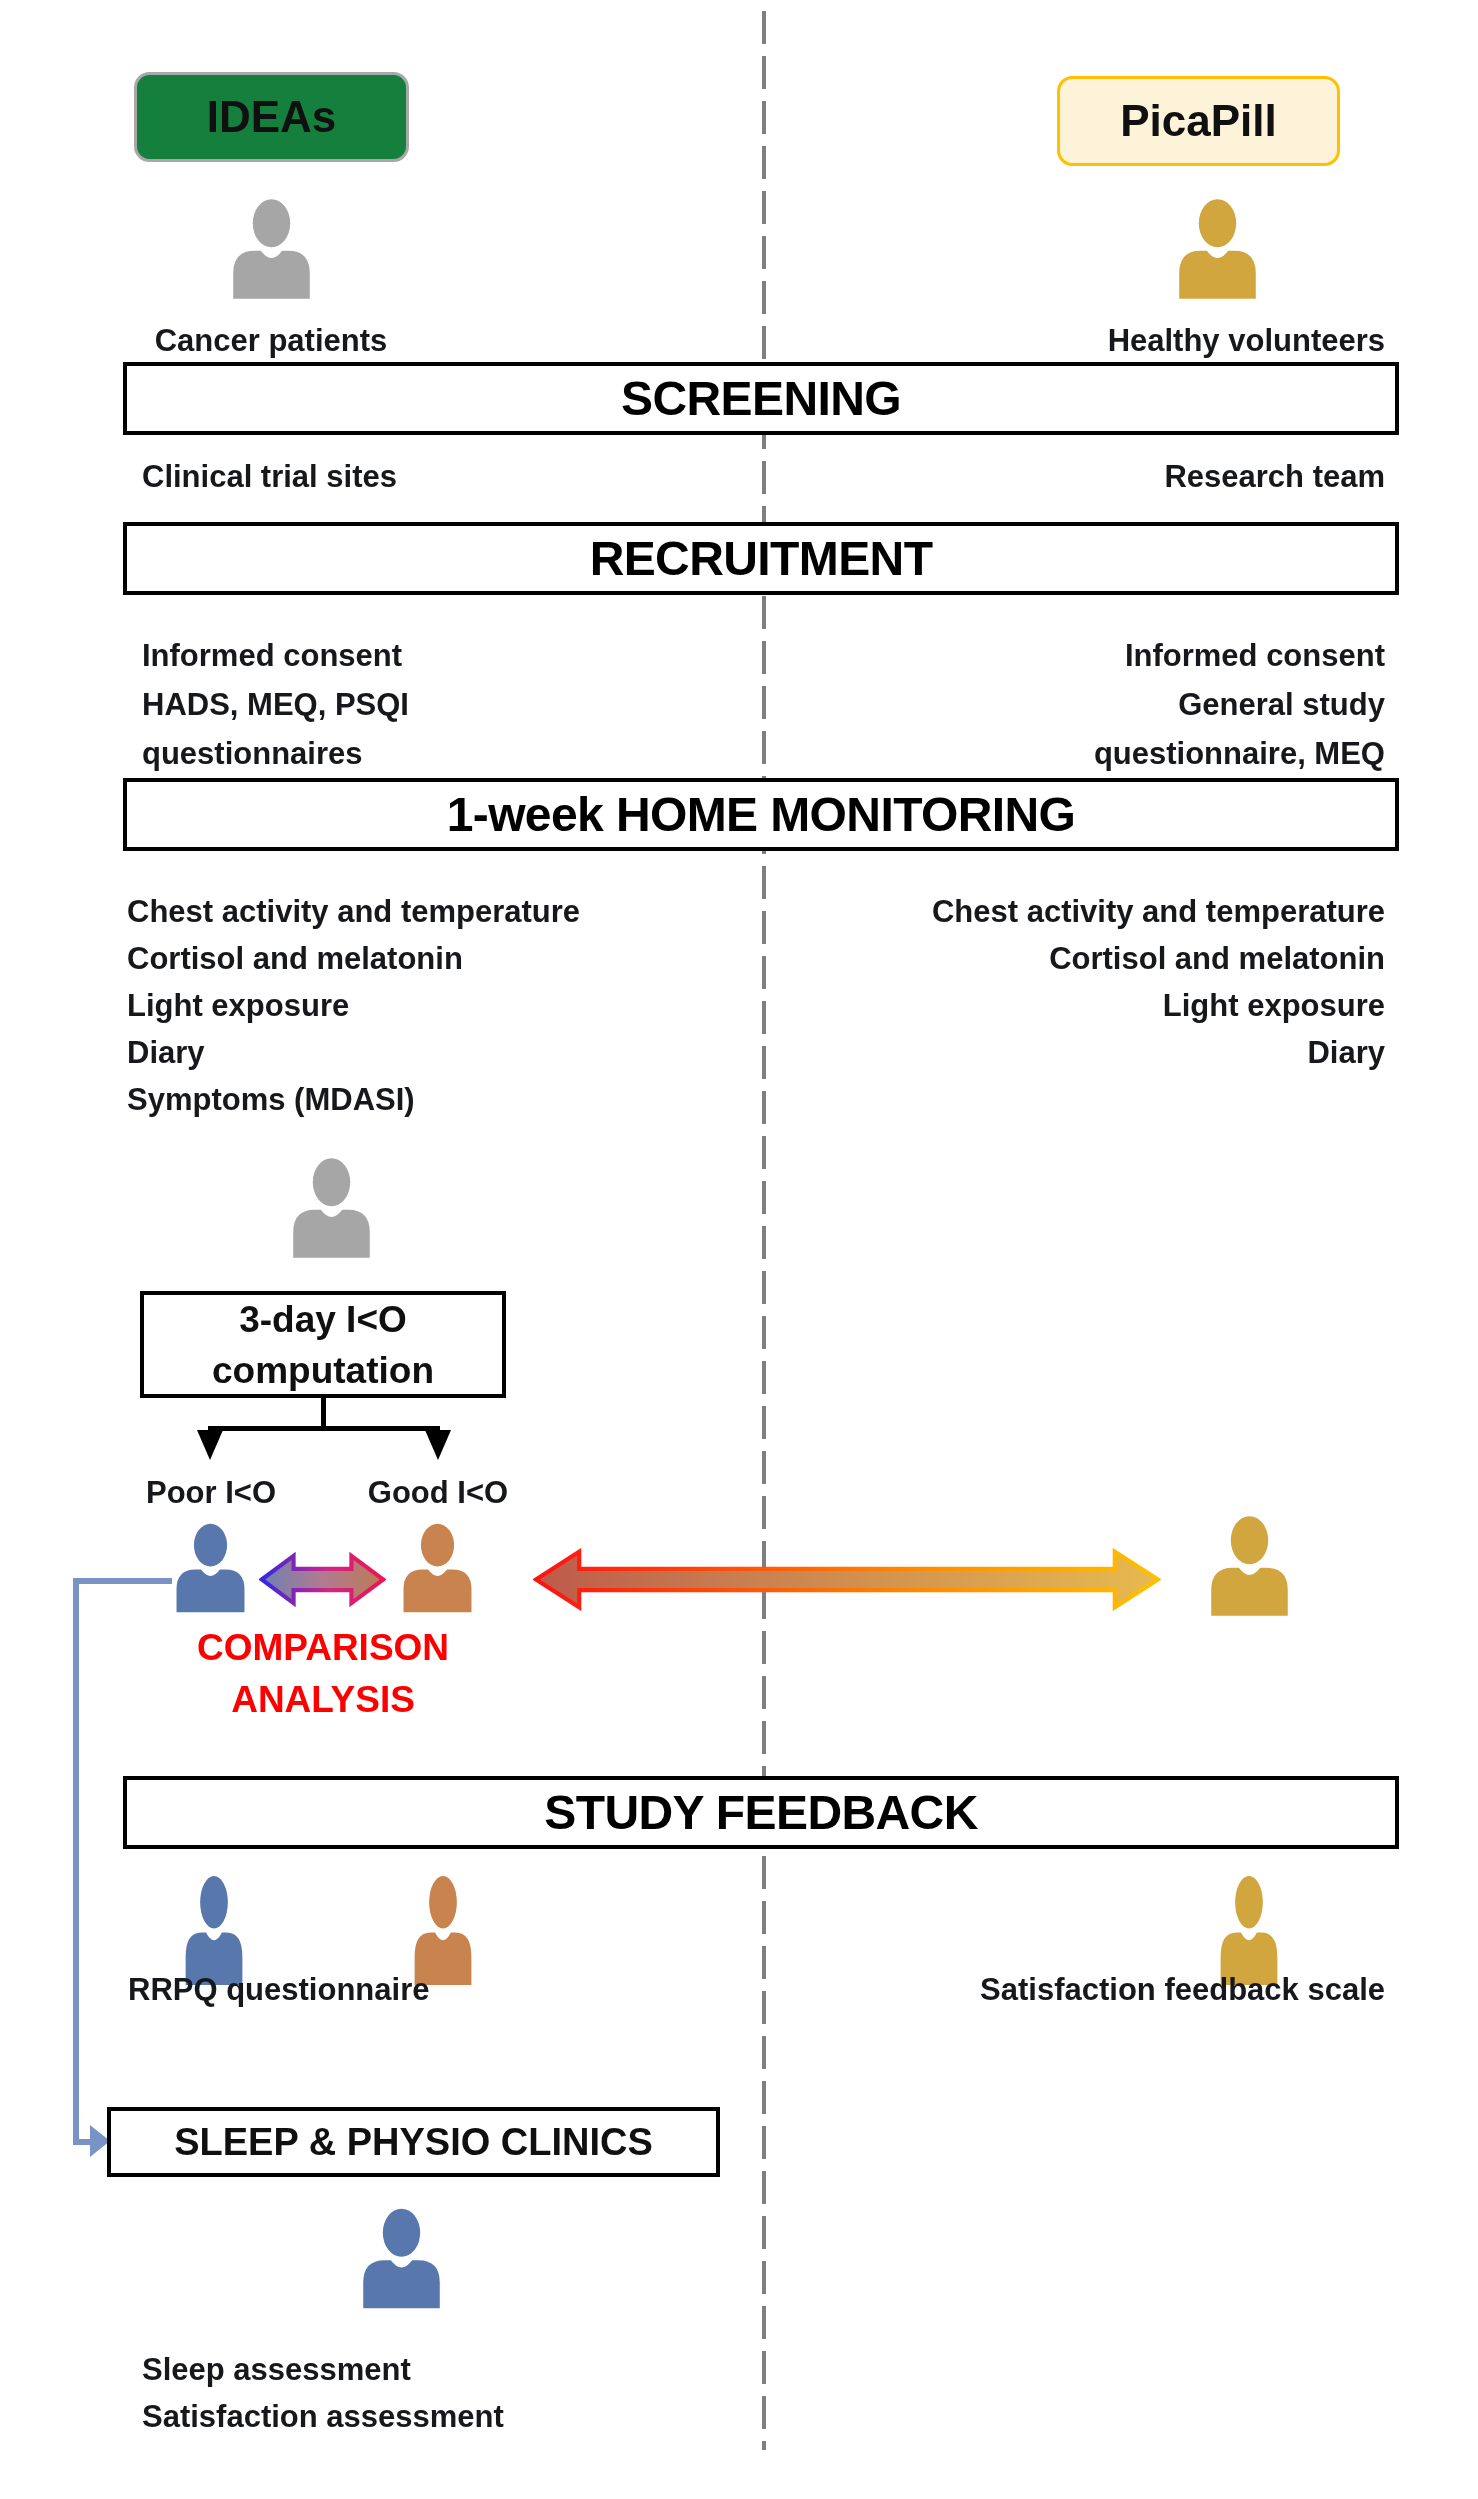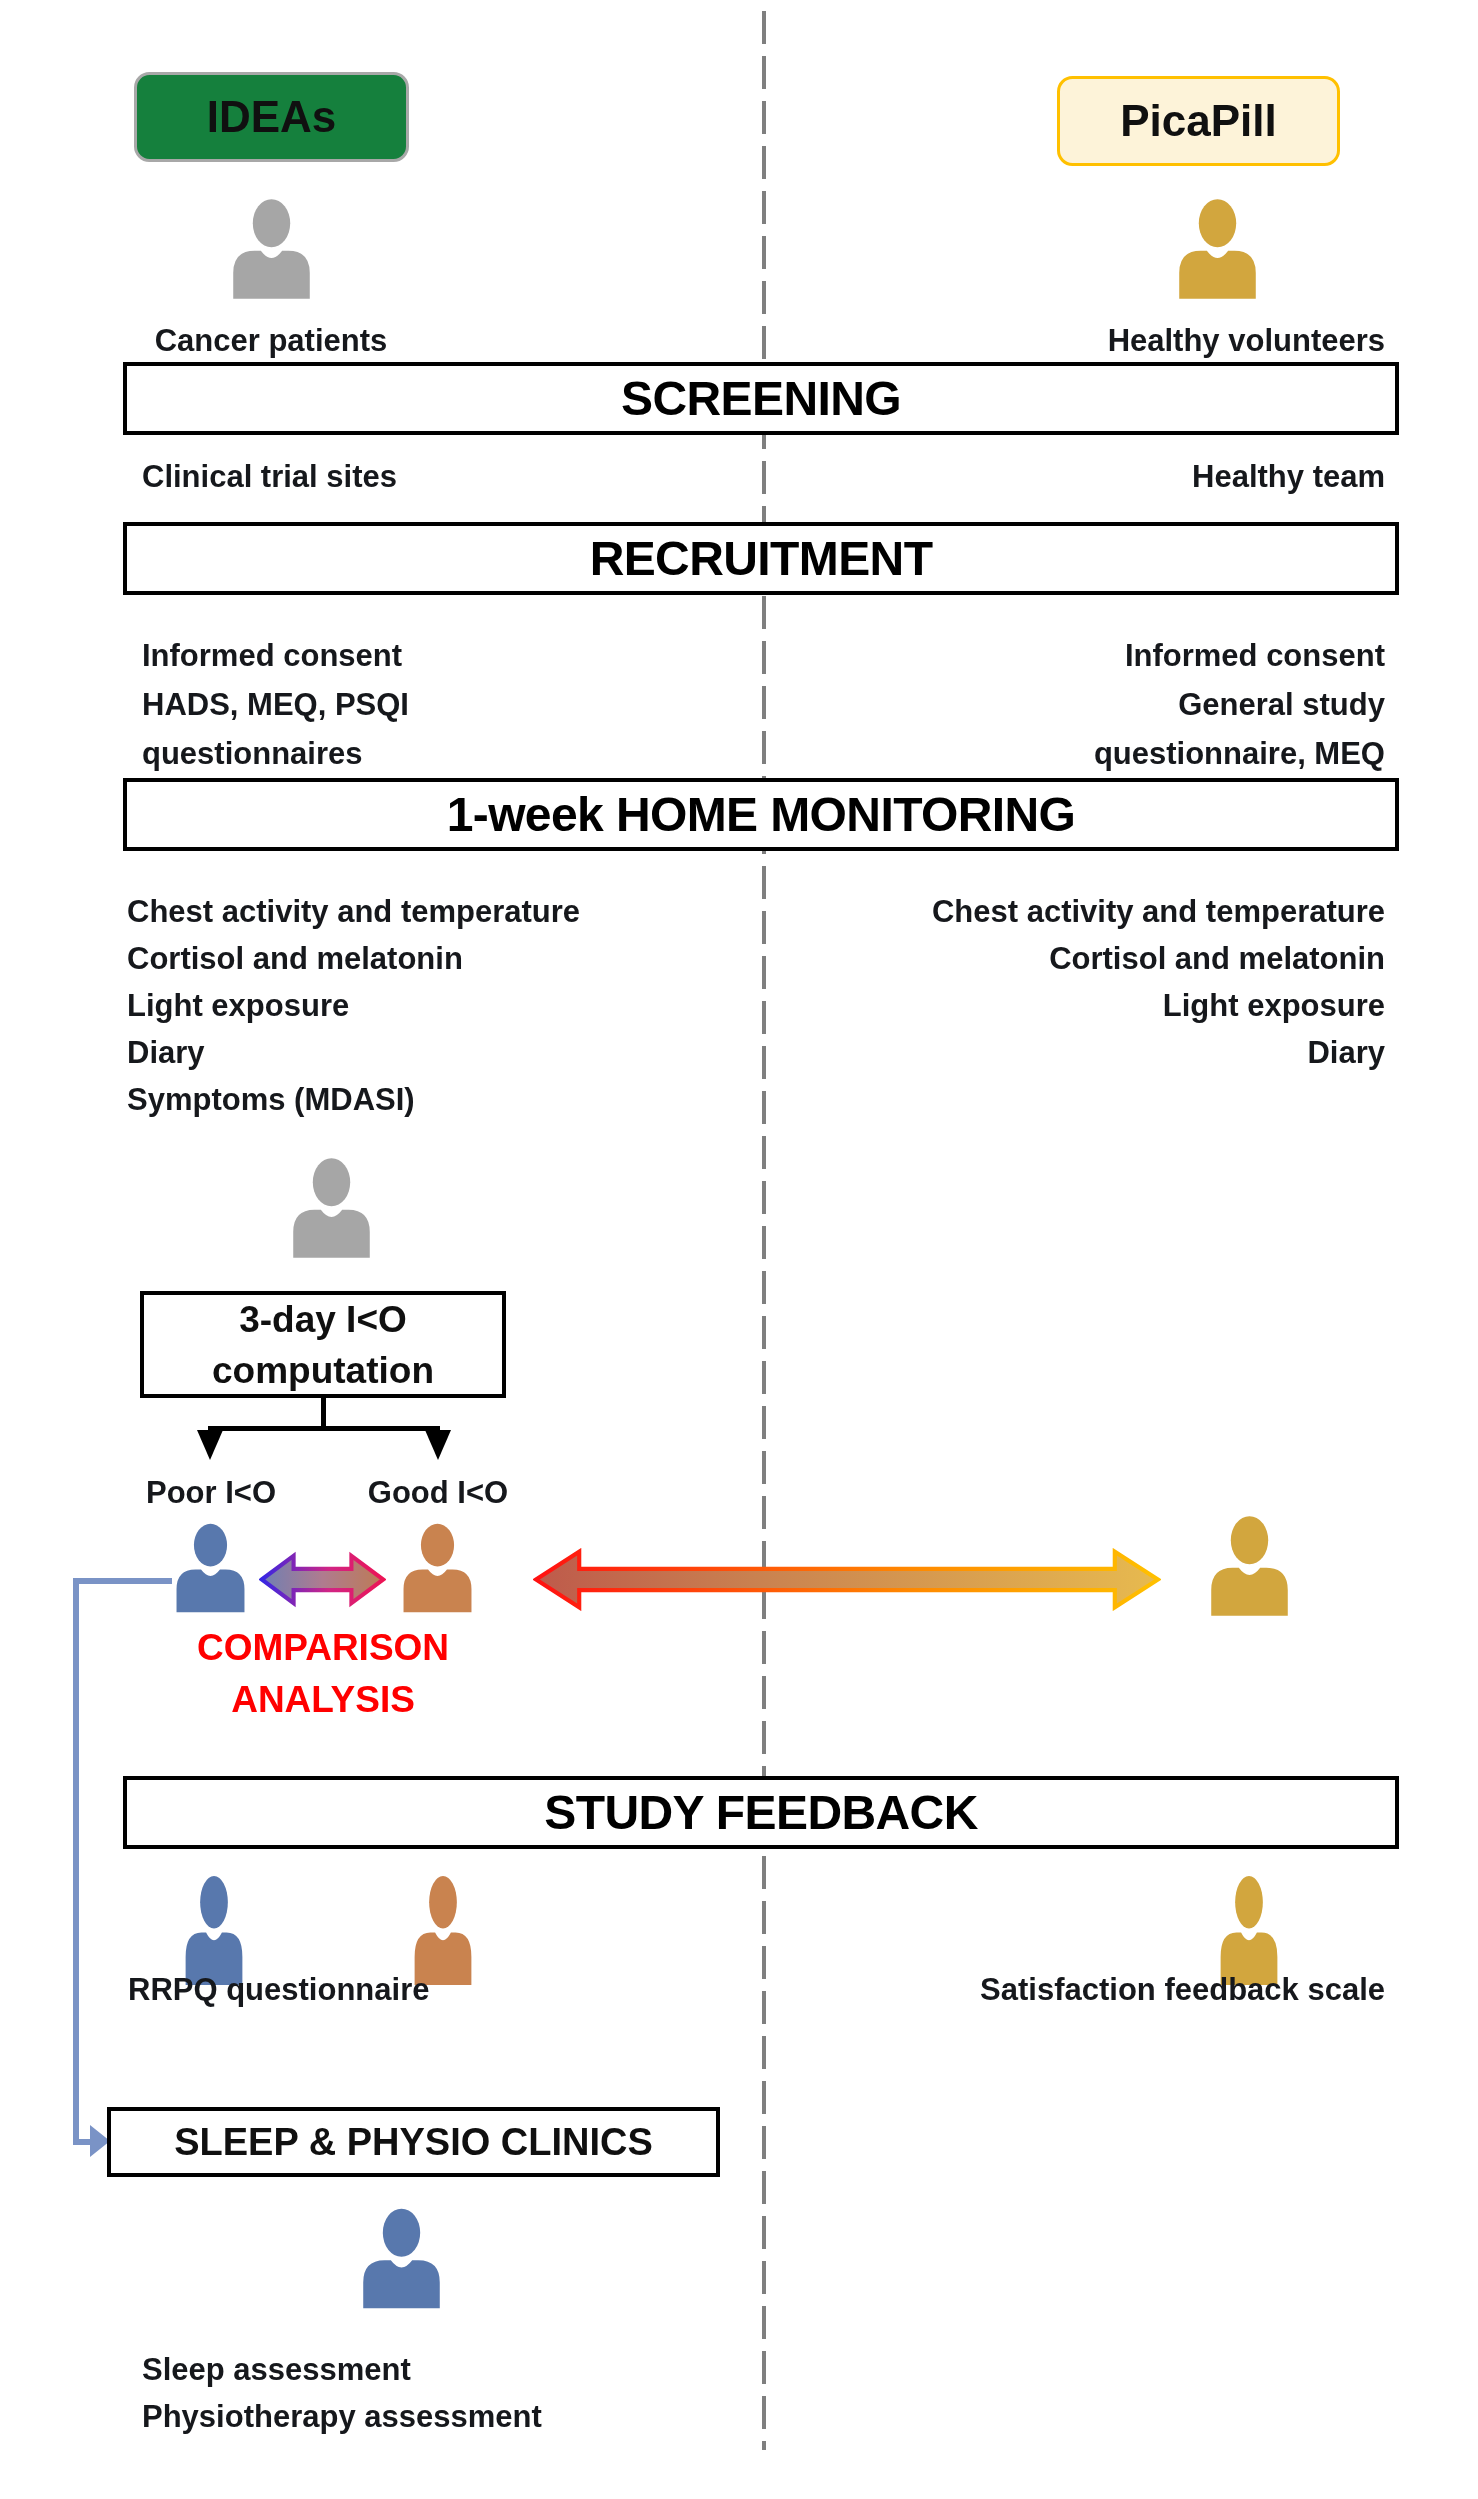--- a/index.html
+++ b/index.html
@@ -107,21 +107,21 @@
       </svg>
   </div>
 
   <div class="label t-center" style="left:271px;top:317px;">Cancer patients</div>
   <div class="label t-right" style="right:93px;top:317px;">Healthy volunteers</div>
 
   <div class="bar bar-screening">
     <span>SCREENING</span>
   </div>
   <div class="label" style="left:142px;top:453px;">Clinical trial sites</div>
-  <div class="label t-right" style="right:93px;top:453px;">Healthy team</div>
+  <div class="label t-right" style="right:93px;top:453px;">Research team</div>
 
   <div class="bar bar-recruitment">
     <span>RECRUITMENT</span>
   </div>
   <div class="label" style="left:142px;top:631px;line-height:49px;">
     <div>Informed consent</div>
     <div>HADS, MEQ, PSQI</div>
     <div>questionnaires</div>
   </div>
   <div class="label t-right" style="right:93px;top:631px;line-height:49px;">
@@ -257,17 +257,17 @@
     <span>SLEEP &amp; PHYSIO CLINICS</span>
   </div>
   <div class="person c-blue" style="left:357px;top:2204px;width:89px;height:109px;">
     <svg viewBox="0 0 100 112">
         <ellipse cx="50" cy="27" rx="21" ry="27"></ellipse>
         <path d="M7 112 L7 83 Q7 58 31 58 L38 58 Q50 74 62 58 L69 58 Q93 58 93 83 L93 112 Z"></path>
       </svg>
   </div>
   <div class="label" style="left:142px;top:2346px;">
     <div>Sleep assessment</div>
-    <div>Physiotherapy assessment</div>
+    <div>Satisfaction assessment</div>
   </div>
 
 </div>
 
 
 </body></html>

